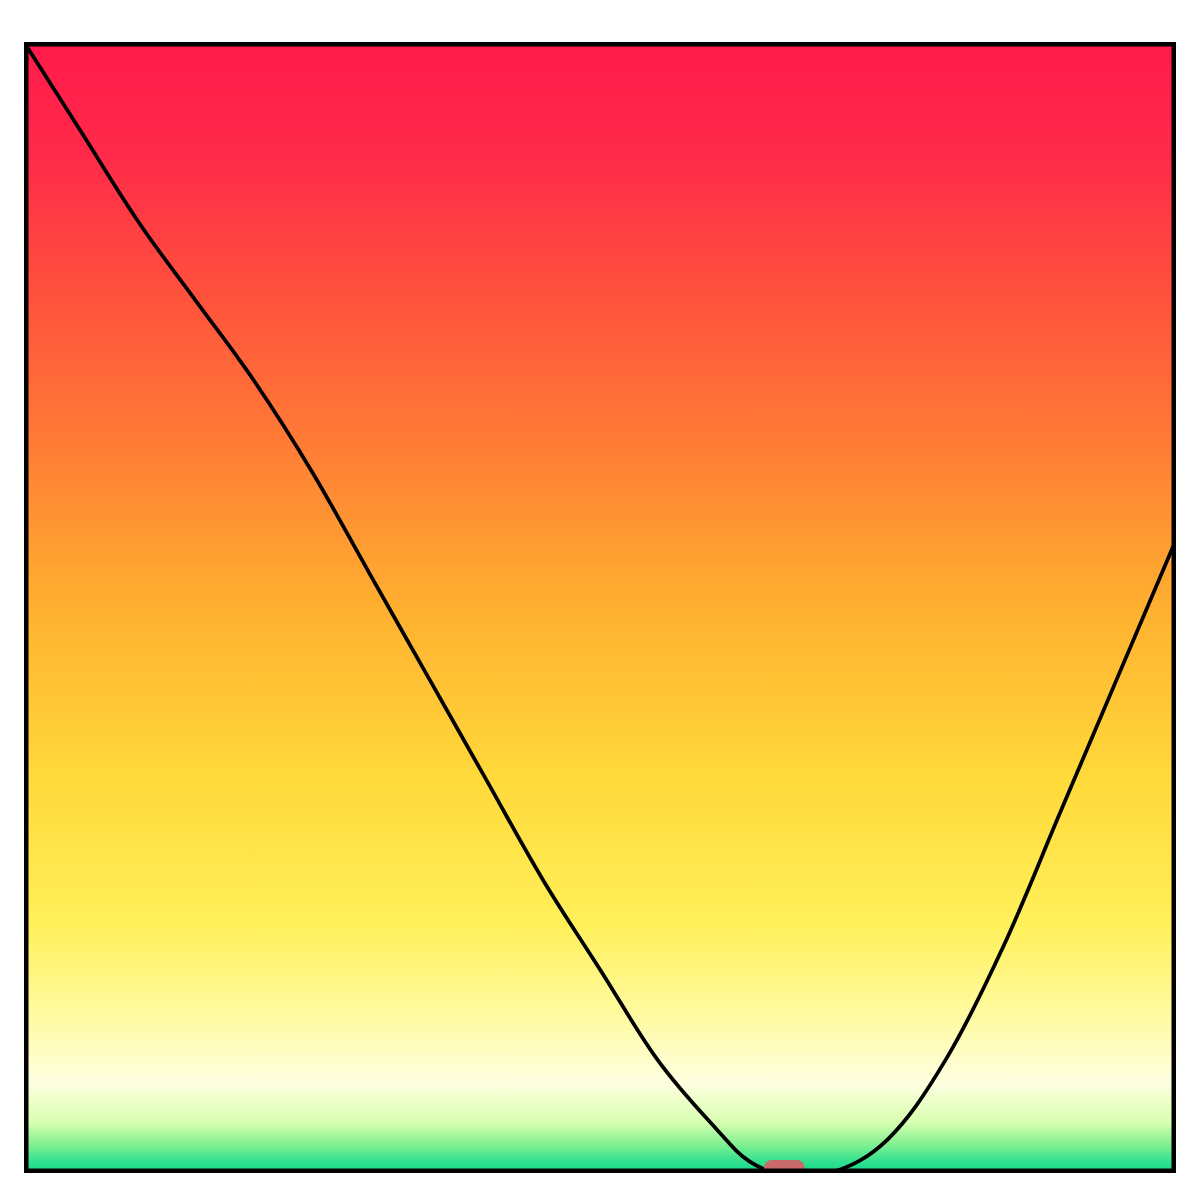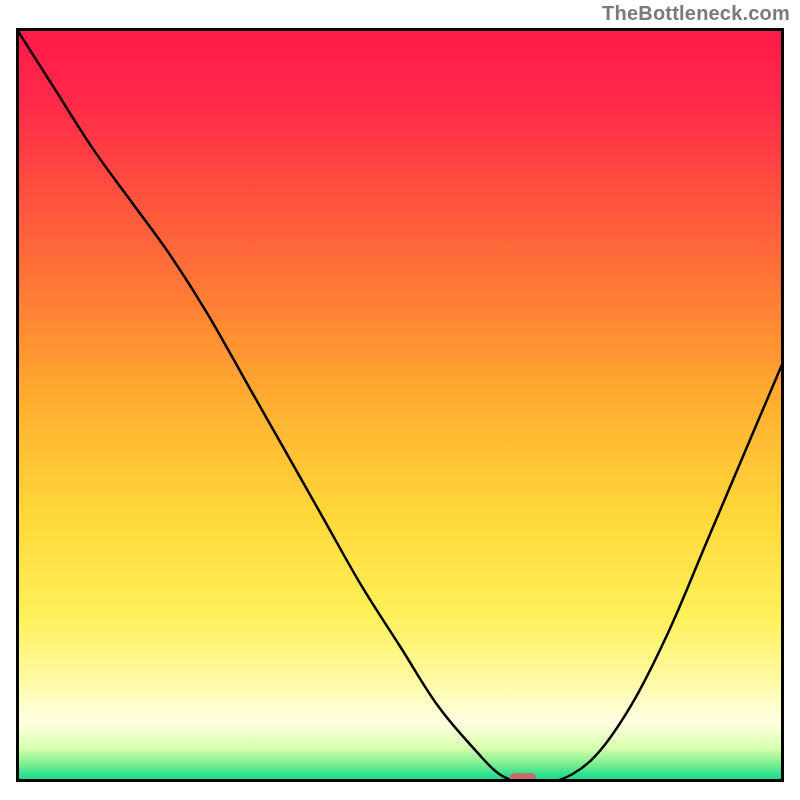--- a/index.html
+++ b/index.html
@@ -51,21 +51,20 @@
   .marker {
     fill: #c96a6a;
     stroke: none;
   }
 </style>
 </head>
 <body>
 
 <div class="container">
 
-  <div class="attribution">TheBottleneck.com</div>
 
   <div class="plot-wrap">
     <svg viewBox="0 0 768 754">
       <defs>
         <linearGradient id="bgGrad" x1="0" y1="0" x2="0" y2="1">
         <stop offset="0%" stop-color="#ff1a4a"></stop>
             <stop offset="10%" stop-color="#ff2a4a"></stop>
             <stop offset="20%" stop-color="#ff4a3f"></stop>
             <stop offset="35%" stop-color="#ff7a35"></stop>
             <stop offset="50%" stop-color="#ffb030"></stop>

